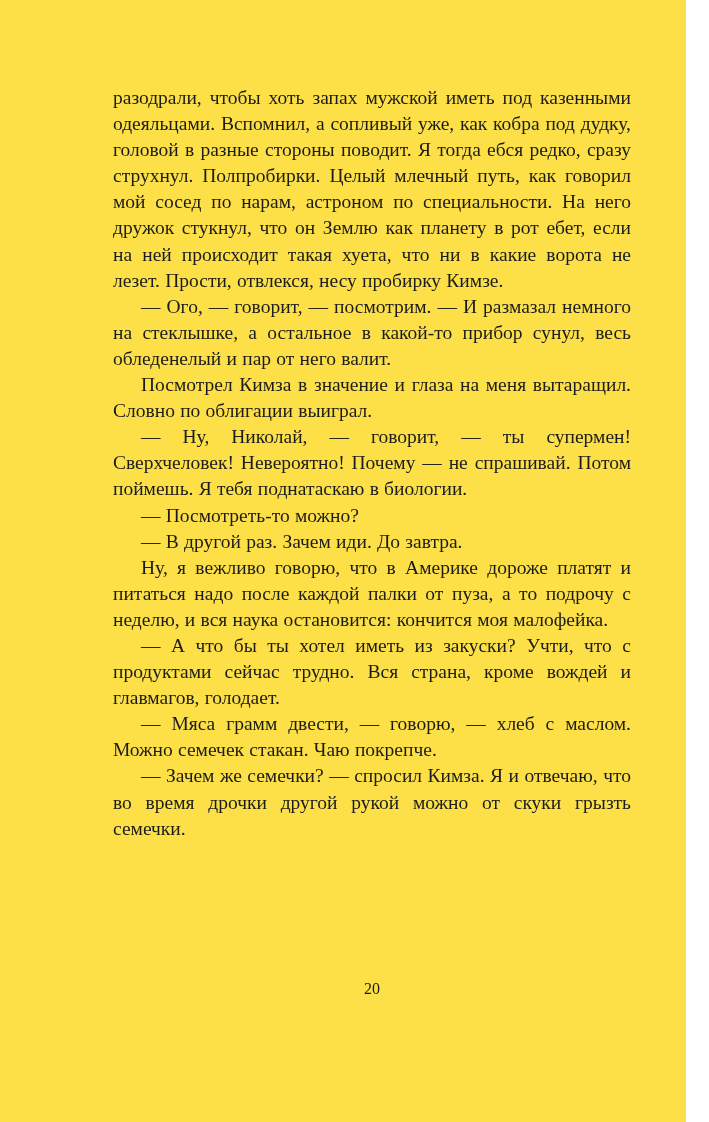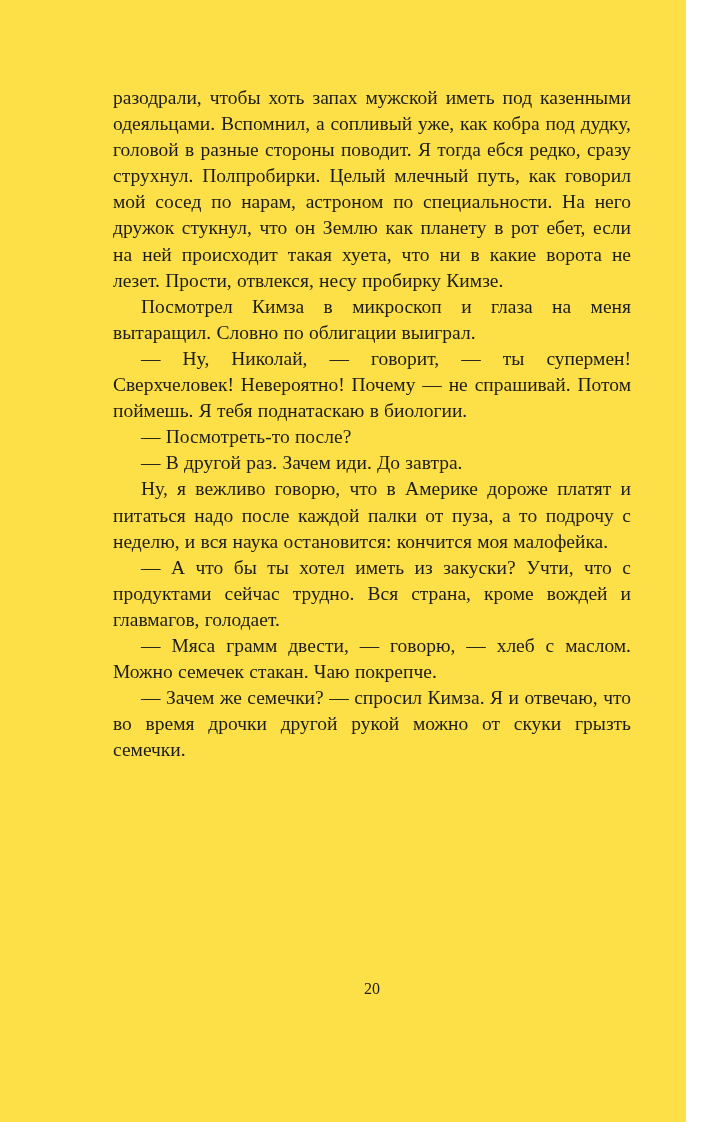--- a/index.html
+++ b/index.html
@@ -49,23 +49,24 @@
     font-size: 16px;
     color: #1c1c1c;
   }
 </style>
 </head>
 <body>
 
 <div class="page">
   <div class="text-block">
       <p class="no-indent">разодрали, чтобы хоть запах мужской иметь под казенными одеяльцами. Вспомнил, а сопливый уже, как кобра под дудку, головой в разные стороны поводит. Я тогда ебся редко, сразу струхнул. Полпробирки. Целый млечный путь, как говорил мой сосед по нарам, астроном по специальности. На него дружок стукнул, что он Землю как планету в рот ебет, если на ней происходит такая хуета, что ни в какие ворота не лезет. Прости, отвлекся, несу пробирку Кимзе.</p>
-      <p>Посмотрел Кимза в микроскоп и глаза на меня вытаращил. Словно по облигации выиграл.</p>
+      <p>— Ого, — говорит, — посмотрим. — И размазал немного на стеклышке, а остальное в какой-то прибор сунул, весь обледенелый и пар от него валит.</p>
+      <p>Посмотрел Кимза в значение и глаза на меня вытаращил. Словно по облигации выиграл.</p>
       <p>— Ну, Николай, — говорит, — ты супермен! Сверхчеловек! Невероятно! Почему — не спрашивай. Потом поймешь. Я тебя поднатаскаю в биологии.</p>
-      <p>— Посмотреть-то после?</p>
+      <p>— Посмотреть-то можно?</p>
       <p>— В другой раз. Зачем иди. До завтра.</p>
       <p>Ну, я вежливо говорю, что в Америке дороже платят и питаться надо после каждой палки от пуза, а то подрочу с неделю, и вся наука остановится: кончится моя малофейка.</p>
       <p>— А что бы ты хотел иметь из закуски? Учти, что с продуктами сейчас трудно. Вся страна, кроме вождей и главмагов, голодает.</p>
       <p>— Мяса грамм двести, — говорю, — хлеб с маслом. Можно семечек стакан. Чаю покрепче.</p>
       <p>— Зачем же семечки? — спросил Кимза. Я и отвечаю, что во время дрочки другой рукой можно от скуки грызть семечки.</p>
     </div>
   <div class="page-number">20</div>
 </div>
 
 </body></html>

